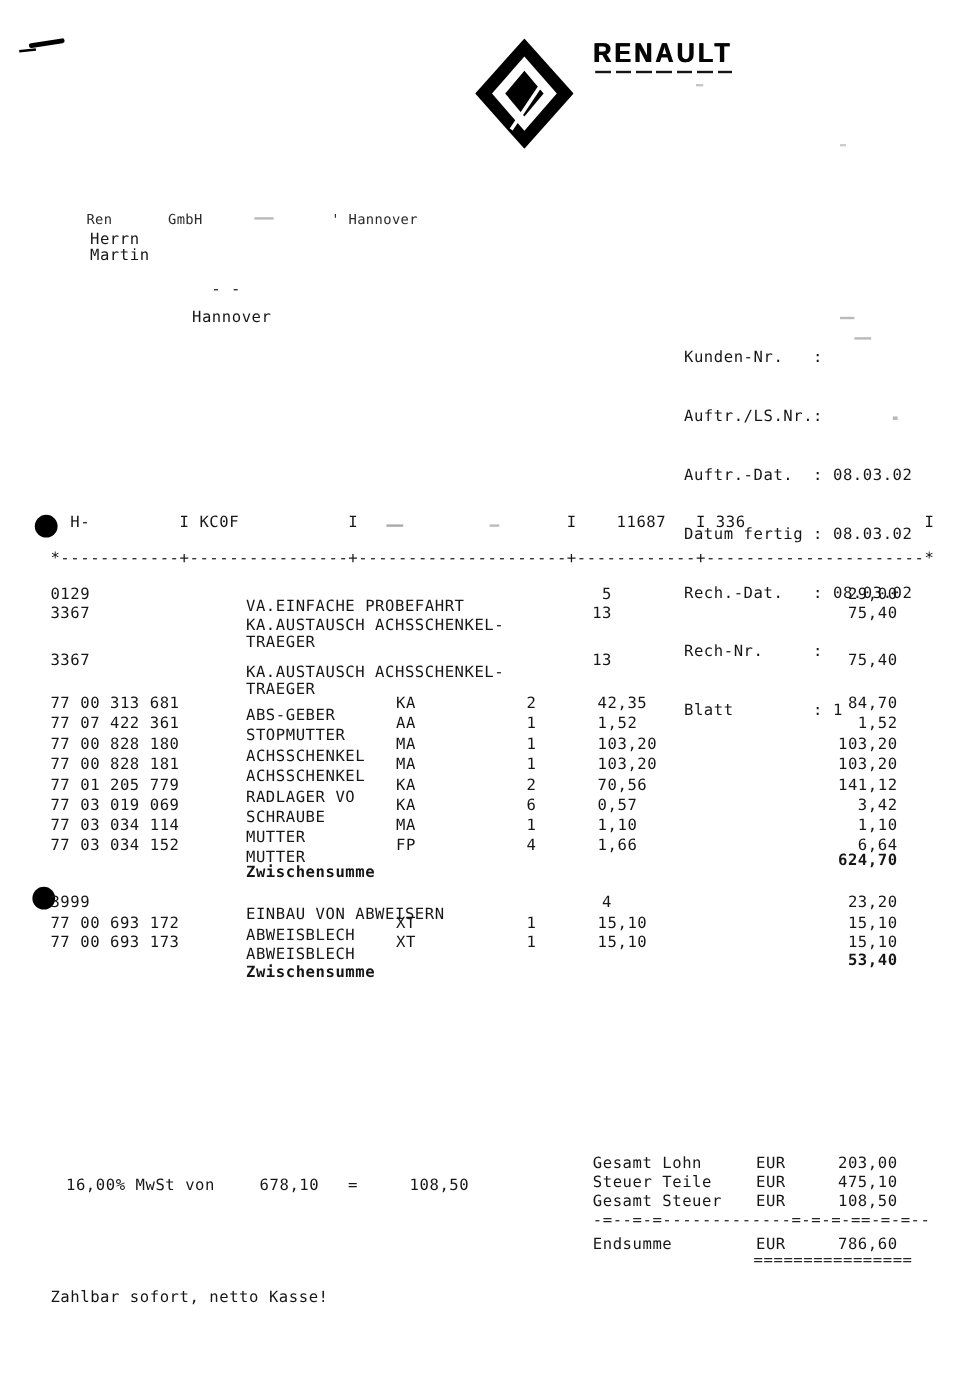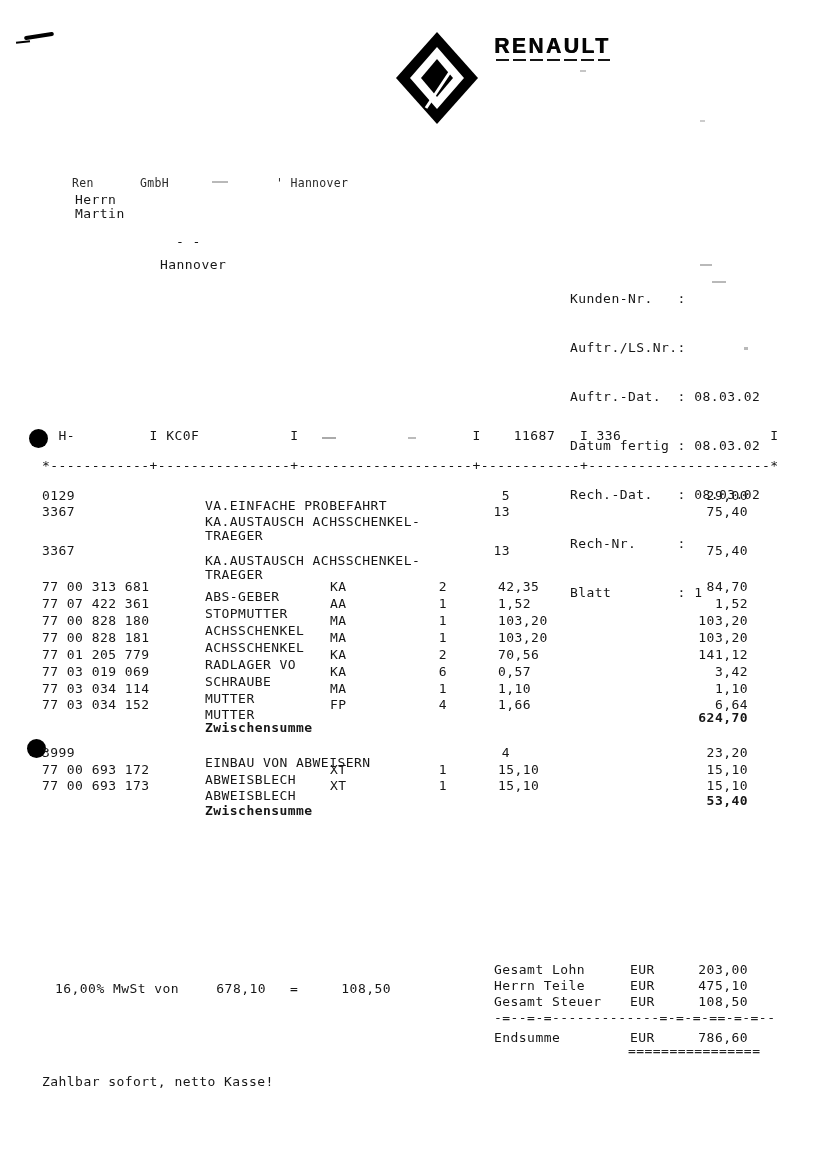--- a/index.html
+++ b/index.html
@@ -242,21 +242,21 @@
 
   <span class="abs mono tax-label">16,00% MwSt von</span>
   <span class="abs mono tax-base">678,10</span>
   <span class="abs mono tax-eq">=</span>
   <span class="abs mono tax-amount">108,50</span>
 
   <span class="abs mono tot-label ty1">Gesamt Lohn</span>
   <span class="abs mono tot-cur ty1">EUR</span>
   <span class="abs mono tot-amt ty1">203,00</span>
 
-  <span class="abs mono tot-label ty2">Herrn Teile</span>
+  <span class="abs mono tot-label ty2">Steuer Teile</span>
   <span class="abs mono tot-cur ty2">EUR</span>
   <span class="abs mono tot-amt ty2">475,10</span>
 
   <span class="abs mono tot-label ty3">Gesamt Steuer</span>
   <span class="abs mono tot-cur ty3">EUR</span>
   <span class="abs mono tot-amt ty3">108,50</span>
 
   <span class="abs mono tot-sep">-=--=-=-------------=-=-=-==-=-=--</span>
 
   <span class="abs mono tot-label tye">Endsumme</span>

